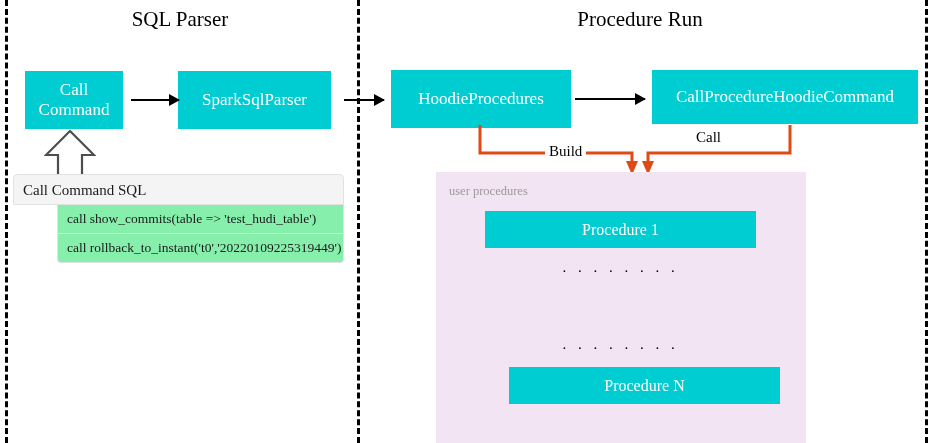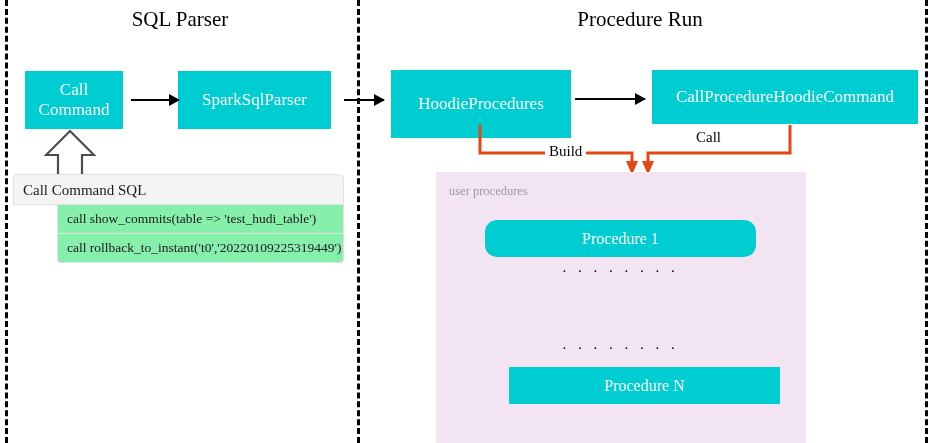--- a/index.html
+++ b/index.html
@@ -56,21 +56,21 @@
     line-height: 1.15;
     box-sizing: border-box;
   }
   #box-call-command {
     left: 25px;  top: 71px;  width: 98px;  height: 58px;
   }
   #box-spark-parser {
     left: 178px; top: 71px;  width: 153px; height: 58px;
   }
   #box-hoodie-procedures {
-    left: 391px; top: 70px;  width: 180px; height: 68px;
+    left: 391px; top: 70px;  width: 180px; height: 58px;
   }
   #box-call-proc-cmd {
     left: 652px; top: 70px;  width: 266px; height: 54px;
   }
 
   
   .arrow-h {
     position: absolute;
     height: 2px;
     background: #000000;
@@ -176,21 +176,21 @@
     width: 271px;
     height: 37px;
     background: #00cdd1;
     color: #ffffff;
     font-size: 16px;
     display: flex;
     align-items: center;
     justify-content: center;
     box-sizing: border-box;
   }
-  #proc-1 { top: 48px; border-radius: 12px; }
+  #proc-1 { top: 39px; }
   #proc-2 { top: 118px; }
   #proc-3 { top: 195px; margin-left: 24px; }
 
   .dots {
     position: absolute;
     left: 49px;
     width: 271px;
     text-align: center;
     font-size: 15px;
     letter-spacing: 4px;

